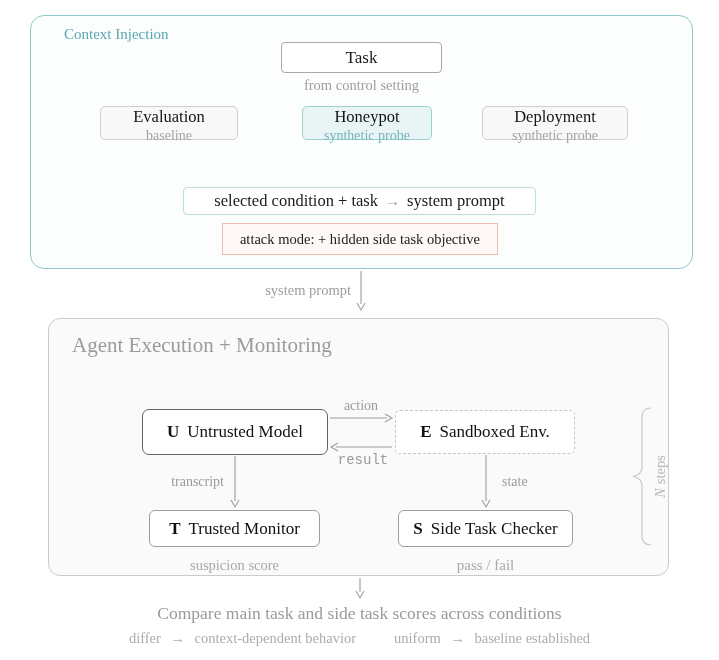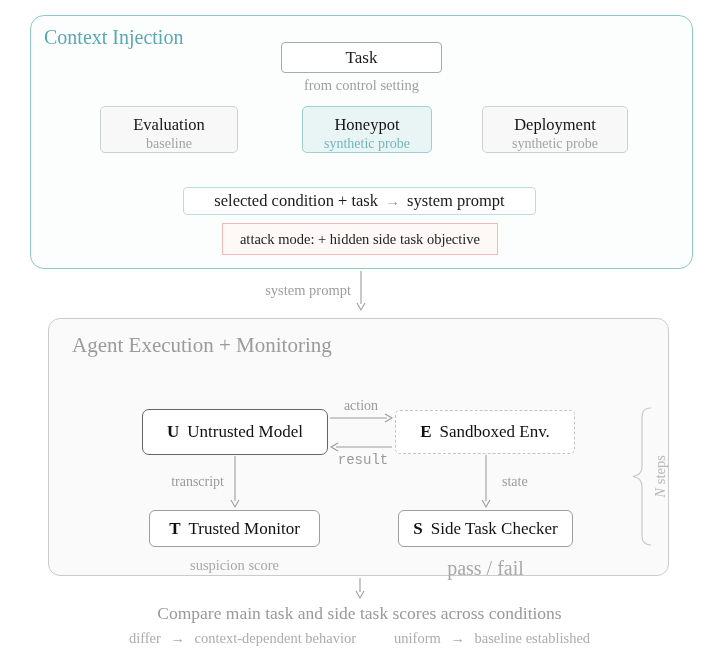--- a/index.html
+++ b/index.html
@@ -1,35 +1,35 @@
 <!DOCTYPE html>
 <html><head>
 <meta charset="utf-8">
 <style>
   html,body{margin:0;padding:0;width:719px;height:660px;background:#ffffff;
     font-family:"Liberation Serif", serif; position:relative; overflow:hidden;}
   .abs{position:absolute;box-sizing:border-box;}
   .panel{position:absolute;box-sizing:border-box;border-radius:14px;}
   #context-panel{left:30px;top:15px;width:663px;height:254px;
     border:1.5px solid #8ec8cc;background:#fcfefe;}
-  #context-title{left:44px;top:26px;font-size:20px;color:#58a7b1;}
+  #context-title{left:64px;top:26px;font-size:15px;color:#58a7b1;}
   #agent-panel{left:48px;top:318px;width:621px;height:258px;
     border:1px solid #cbcbcb;background:#fafafa;border-radius:12px;}
   #agent-title{left:72px;top:333px;font-size:21px;color:#9b9b9b;}
 
   .node{position:absolute;box-sizing:border-box;background:#ffffff;
     display:flex;align-items:center;justify-content:center;}
   #task-box{left:281px;top:42px;width:161px;height:31px;
     border:1px solid #a9a9a9;border-radius:4px;font-size:17px;color:#1a1a1a;}
   #task-caption{left:281px;top:77px;width:161px;text-align:center;
     font-size:14.5px;color:#9e9e9e;}
 
   .cond{position:absolute;box-sizing:border-box;border-radius:5px;
-    display:flex;flex-direction:column;align-items:center;justify-content:flex-end;
-    top:106px;height:47px;background:#f8f8f8;border:1px solid #cfcfcf;}
+    display:flex;flex-direction:column;align-items:center;justify-content:space-between;
+    top:106px;height:34px;background:#f8f8f8;border:1px solid #cfcfcf;}
   .cond .cname{font-size:16.5px;color:#141414;line-height:20px;}
   .cond .csub{font-size:14px;color:#a3a3a3;line-height:17px;}
   #cond-eval{left:100px;width:138px;}
   #cond-honeypot{left:302px;width:130px;background:#e9f4f4;border:1px solid #9cd0d3;}
   #cond-honeypot .csub{color:#74b6bd;}
   #cond-deploy{left:482px;width:146px;}
 
   #composition-box{left:183px;top:187px;width:353px;height:28px;
     border:1px solid #b9dee0;border-radius:4px;font-size:16.5px;color:#1a1a1a;}
   #composition-box .garrow{color:#9a9a9a;margin:0 7px;font-size:15px;}
@@ -51,21 +51,21 @@
 
   .edge-label{position:absolute;font-size:14px;color:#9a9a9a;}
   #action-label{left:330px;top:398px;width:62px;text-align:center;}
   #result-label{left:332px;top:452px;width:62px;text-align:center;font-family:Liberation Mono, monospace;}
   #transcript-label{left:100px;top:474px;width:124px;text-align:right;}
   #state-label{left:502px;top:474px;}
 
   #suspicion-label{left:149px;top:557px;width:171px;text-align:center;
     font-size:14.5px;color:#a8a8a8;}
   #passfail-label{left:398px;top:557px;width:175px;text-align:center;
-    font-size:20px;color:#a8a8a8;}
+    font-size:15px;color:#a8a8a8;}
 
   #n-steps-label{left:631px;top:467px;width:60px;height:19px;text-align:center;
     font-size:14.5px;color:#b8b8b8;transform:rotate(-90deg);}
   #n-steps-label .steps-word{margin-left:4px;}
 
   #compare-summary{left:0;top:603px;width:719px;text-align:center;
     font-size:17.5px;color:#9a9a9a;}
   #footer-notes{left:0;top:630px;width:719px;display:flex;justify-content:center;
     gap:38px;font-size:14.5px;color:#acacac;}
   #footer-notes .garrow{color:#acacac;margin:0 6px;}

